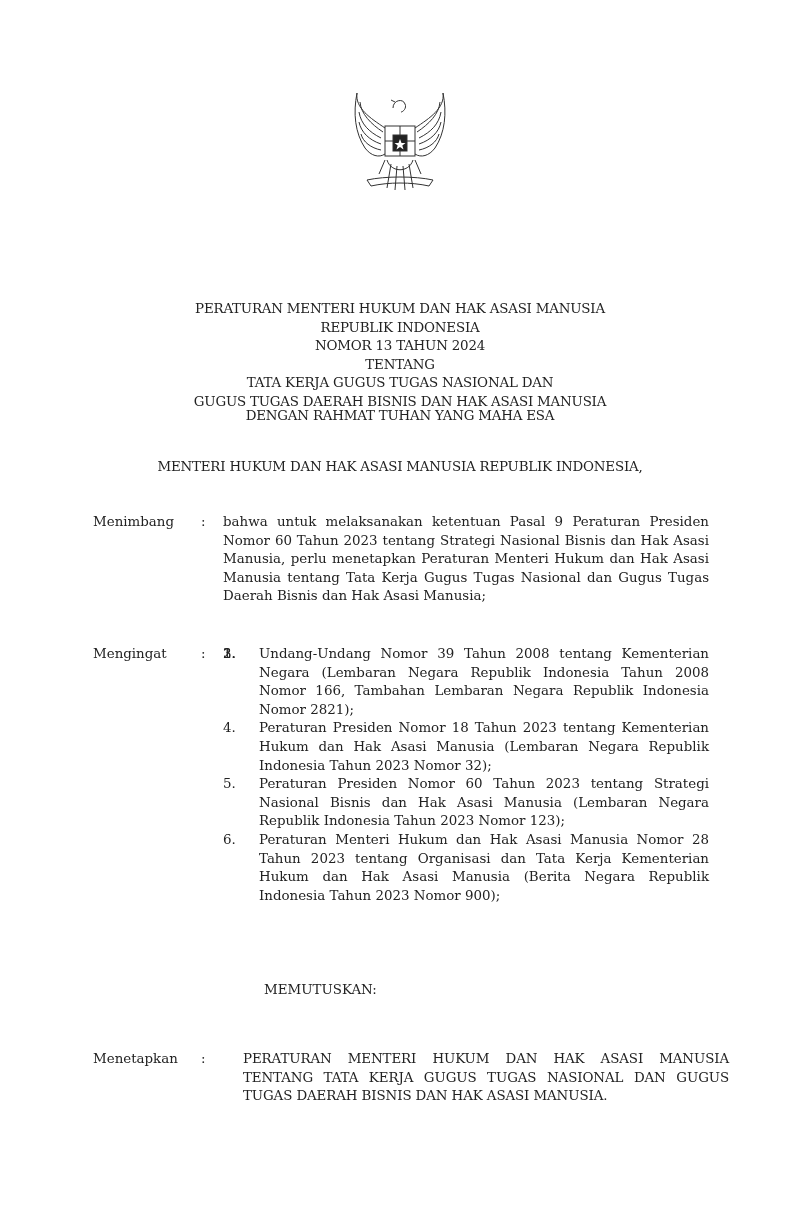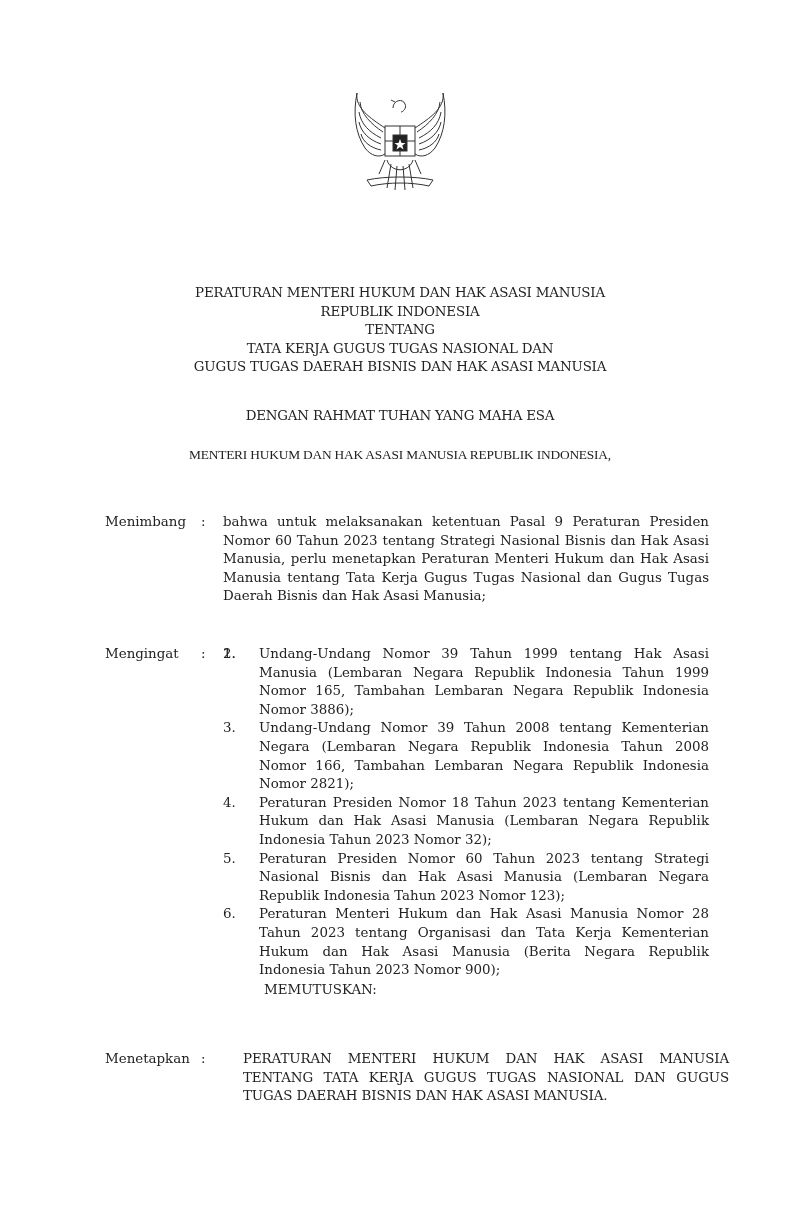--- a/index.html
+++ b/index.html
@@ -1,25 +1,25 @@
 <!DOCTYPE html>
 <html><head>
 <meta charset="utf-8">
 <style>
   html, body { margin: 0; padding: 0; background: #ffffff; }
   body { width: 800px; height: 1223px; position: relative; overflow: hidden;
          font-family: "DejaVu Serif", serif; color: #222; }
   .emblem { position: absolute; left: 345px; top: 88px; width: 110px; height: 115px; }
   .center-block { position: absolute; left: 0; width: 800px; text-align: center;
                   font-size: 13.4px; line-height: 18.6px; letter-spacing: -0.2px; }
-  .title { top: 284px; }
+  .title { top: 300px; }
   .opening1 { top: 407px; }
-  .opening2 { top: 446px; font-family: Liberation Serif, serif; }
+  .opening2 { top: 458px; }
   .section { position: absolute; left: 93px; width: 616px; font-size: 13.4px; line-height: 18.6px; }
-  .label { position: absolute; left: 12px; top: 0; }
+  .label { position: absolute; left: 0; top: 0; }
   .colon { position: absolute; left: 108px; top: 0; }
   .body { position: absolute; left: 130px; width: 486px; text-align: justify; text-align-last: left; }
   .body p { margin: 0; }
   .list { position: absolute; left: 130px; width: 486px; margin: 0; padding: 0; list-style: none; }
   .list li { position: relative; padding-left: 36px; text-align: justify; text-align-last: left; }
   .list .num { position: absolute; left: 0; top: 0; }
   .menimbang { top: 513px; }
   .mengingat { top: 645px; }
   .memutuskan { position: absolute; left: 0; width: 641px; top: 981px; text-align: center; font-size: 13.4px; line-height: 18.6px; }
   .menetapkan { top: 1050px; }
@@ -58,20 +58,21 @@
 
       <path d="M40 72 L34 86 M70 72 L76 86"></path>
     </g>
     <polygon points="55,51 56.5,55 60.5,55 57.3,57.5 58.5,61.5 55,59 51.5,61.5 52.7,57.5 49.5,55 53.5,55" fill="#fff"></polygon>
   </svg>
 </div>
 
 <div class="center-block title">
   <div>PERATURAN MENTERI HUKUM DAN HAK ASASI MANUSIA</div>
   <div>REPUBLIK INDONESIA</div>
+  <div>NOMOR 13 TAHUN 2024</div>
   <div>TENTANG</div>
   <div>TATA KERJA GUGUS TUGAS NASIONAL DAN</div>
   <div>GUGUS TUGAS DAERAH BISNIS DAN HAK ASASI MANUSIA</div>
 </div>
 
 <div class="center-block opening1">DENGAN RAHMAT TUHAN YANG MAHA ESA</div>
 <div class="center-block opening2">MENTERI HUKUM DAN HAK ASASI MANUSIA REPUBLIK INDONESIA,</div>
 
 <div class="section menimbang">
   <span class="label">Menimbang</span>
@@ -79,21 +80,21 @@
   <div class="body">
     <p>bahwa untuk melaksanakan ketentuan Pasal 9 Peraturan Presiden Nomor 60 Tahun 2023 tentang Strategi Nasional Bisnis dan Hak Asasi Manusia, perlu menetapkan Peraturan Menteri Hukum dan Hak Asasi Manusia tentang  Tata Kerja Gugus Tugas Nasional dan Gugus Tugas Daerah Bisnis dan Hak Asasi Manusia;</p>
   </div>
 </div>
 
 <div class="section mengingat">
   <span class="label">Mengingat</span>
   <span class="colon">:</span>
   <ol class="list">
     <li><span class="num">1.</span></li>
-    <li><span class="num">2.</span><span>Undang-Undang Nomor 39 Tahun 1999 tentang Hak Asasi Manusia (Lembaran Negara Republik Indonesia Tahun 1999 Nomor 165, Tambahan Lembaran Negara Republik Indonesia Nomor 3886);</span></li>
+    <li><span class="num">2.</span></li>
     <li><span class="num">3.</span><span>Undang-Undang Nomor 39 Tahun 2008 tentang Kementerian Negara (Lembaran Negara Republik Indonesia Tahun 2008 Nomor 166, Tambahan Lembaran Negara Republik Indonesia Nomor 2821);</span></li>
     <li><span class="num">4.</span><span>Peraturan Presiden Nomor 18 Tahun 2023 tentang Kementerian Hukum dan Hak Asasi Manusia (Lembaran Negara Republik Indonesia Tahun 2023 Nomor 32);</span></li>
     <li><span class="num">5.</span><span>Peraturan Presiden Nomor 60 Tahun 2023 tentang Strategi Nasional Bisnis dan Hak Asasi Manusia (Lembaran Negara Republik Indonesia Tahun 2023 Nomor 123);</span></li>
     <li><span class="num">6.</span><span>Peraturan Menteri Hukum dan Hak Asasi Manusia Nomor 28 Tahun 2023 tentang Organisasi dan Tata Kerja Kementerian Hukum dan Hak Asasi Manusia (Berita Negara Republik Indonesia Tahun 2023 Nomor 900);</span></li>
   </ol>
 </div>
 
 <div class="memutuskan">MEMUTUSKAN:</div>
 
 <div class="section menetapkan">

